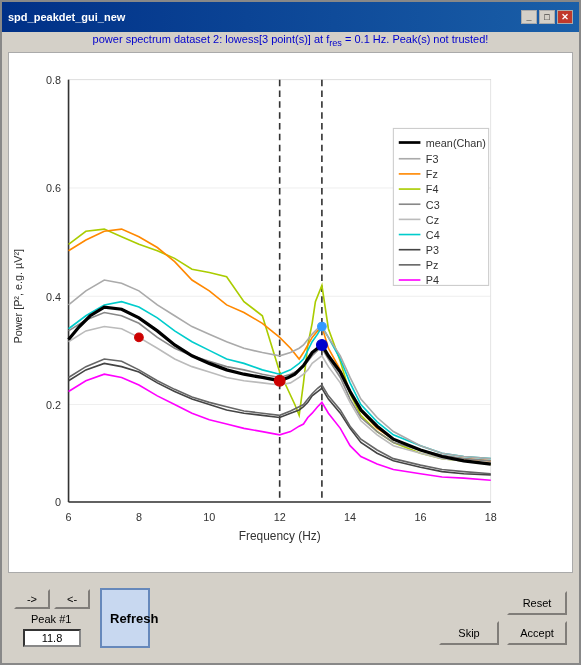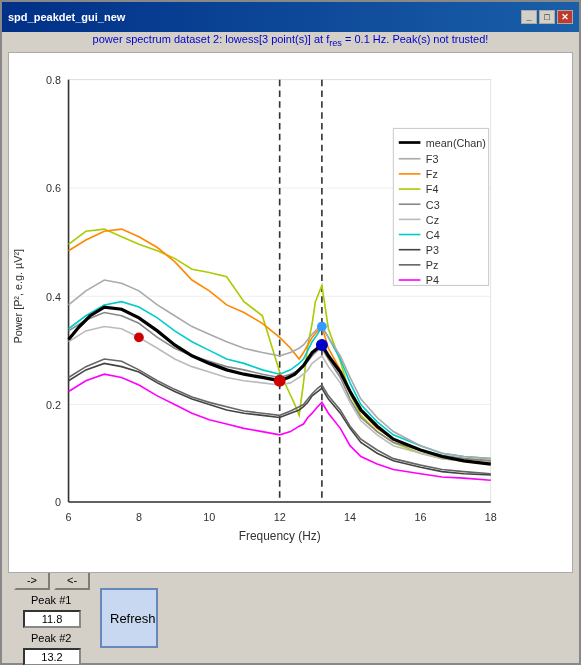--- a/index.html
+++ b/index.html
@@ -95,24 +95,24 @@
       background: #d4d0c8;
       cursor: pointer;
       font-size: 11px;
       padding: 2px 8px;
       min-width: 36px;
       text-align: center;
     }
     .btn.refresh {
       background: #c8d8f0;
       border: 2px solid #6688bb;
-      width: 58px;
+      width: 50px;
       height: 60px;
       font-size: 13px;
-      font-weight: normal;
+      font-weight: bold;
     }
     .peak-fields {
       display: flex;
       flex-direction: column;
       gap: 4px;
     }
     .peak-row {
       display: flex;
       align-items: center;
       gap: 4px;
@@ -261,24 +261,29 @@
       <div class="left-controls">
         <div class="arrow-buttons">
           <button class="btn">-&gt;</button>
           <button class="btn">&lt;-</button>
         </div>
         <div class="peak-fields">
           <div class="peak-row">
             <span class="peak-label">Peak #1</span>
             <input class="peak-input" type="text" value="11.8" style="">
           </div>
-          <div class="peak-row">
-            <span class="peak-label">Peak #2</span>
-            <input class="peak-input" type="text" value="13.2" style="">
-          </div>
         </div>
       </div>
 
       <button class="btn refresh">Refresh</button>
 
+      <div class="right-controls">
+        <div class="right-top">
+          <button class="btn btn-wide">Reset</button>
+        </div>
+        <div class="right-bottom">
+          <button class="btn btn-wide">Skip</button>
+          <button class="btn btn-wide">Accept</button>
+        </div>
+      </div>
     </div>
   </div>
 </div>
 
 </body></html>

